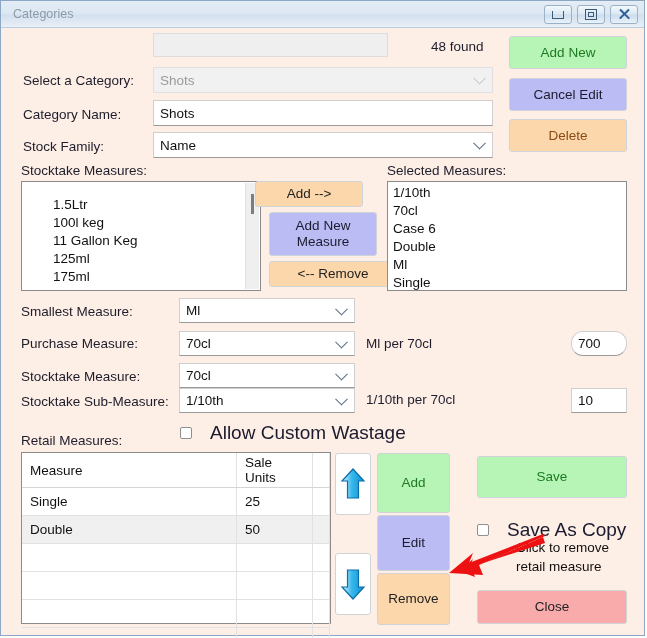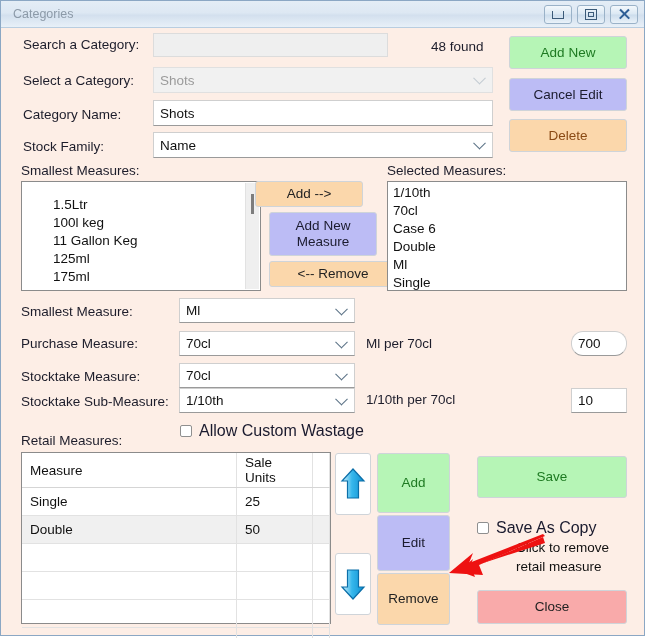--- a/index.html
+++ b/index.html
@@ -105,21 +105,21 @@
   .tbl table { border-collapse: collapse; width:100%; font-size:13.5px; }
   .tbl td, .tbl th {
     border-bottom:1px solid #e2e2e2; border-right:1px solid #e2e2e2;
     padding: 2px 8px; height: 23px; text-align:left; font-weight:normal; color:#111;
   }
   .tbl th { border-bottom:1px solid #d5d5d5; }
   .tbl tr.sel td { background:#f0f0f0; }
   .col-m { width: 218px; }
   .col-s { width: 63px; }
 
-  .cbox-wrap { position:absolute; display:flex; align-items:center; gap:7px; font-size:16px; }
+  .cbox-wrap { position:absolute; display:flex; align-items:center; gap:18px; font-size:19px; }
   .cbox {
     width:12px; height:12px; box-sizing:border-box;
     border:1px solid #8f8f8f; border-radius:2px; background:#fff; display:inline-block;
   }
   .annot { position:absolute; font-size:13.5px; color:#111; line-height:19px; white-space:nowrap;}
 </style>
 </head>
 <body>
 
 <div class="window">
@@ -132,21 +132,20 @@
       </div>
       <div class="win-btn">
         <span class="gl-restore"></span>
       </div>
       <div class="win-btn">
         <span class="gl-close"></span>
       </div>
     </div>
   </div>
 
-  <div class="lbl" style="left:22px; top:36px;">Search a Category:</div>
   <input class="field readonly" style="left: 152px; top: 32px; width: 235px; height: 24px;" value="">
   <div class="lbl" style="left:430px; top:38px;">48 found</div>
 
   <div class="btn btn-green" style="left:508px; top:35px;  width:118px; height:33px;">Add New</div>
   <div class="btn btn-lav" style="left:508px; top:77px;  width:118px; height:33px;">Cancel Edit</div>
   <div class="btn btn-orange" style="left:508px; top:118px; width:118px; height:33px;">Delete</div>
 
   <div class="lbl" style="left:22px; top:72px;">Select a Category:</div>
   <div class="combo disabled" style="left:152px; top:66px; width:340px; height:26px;">
     <span>Shots</span>
@@ -157,21 +156,21 @@
   <div class="field" style="left:152px; top:99px; width:340px; height:26px;">
     <span>Shots</span>
   </div>
 
   <div class="lbl" style="left:22px; top:138px;">Stock Family:</div>
   <div class="combo" style="left:152px; top:131px; width:340px; height:26px;">
     <span>Name</span>
     <span class="chev"></span>
   </div>
 
-  <div class="lbl" style="left:20px; top:162px;">Smallest Measures:</div>
+  <div class="lbl" style="left:20px; top:162px;">Stocktake Measures:</div>
   <div class="listbox" style="left:20px; top:180px; width:240px; height:110px;padding-left:26px;">
     <div style="height:14px;"></div>
     <div id="avail-rows">
         <div class="row">1.5Ltr</div>
         <div class="row">100l keg</div>
         <div class="row">11 Gallon Keg</div>
         <div class="row">125ml</div>
         <div class="row">175ml</div>
         <div class="row">20 Litre Keg</div>
       </div>

